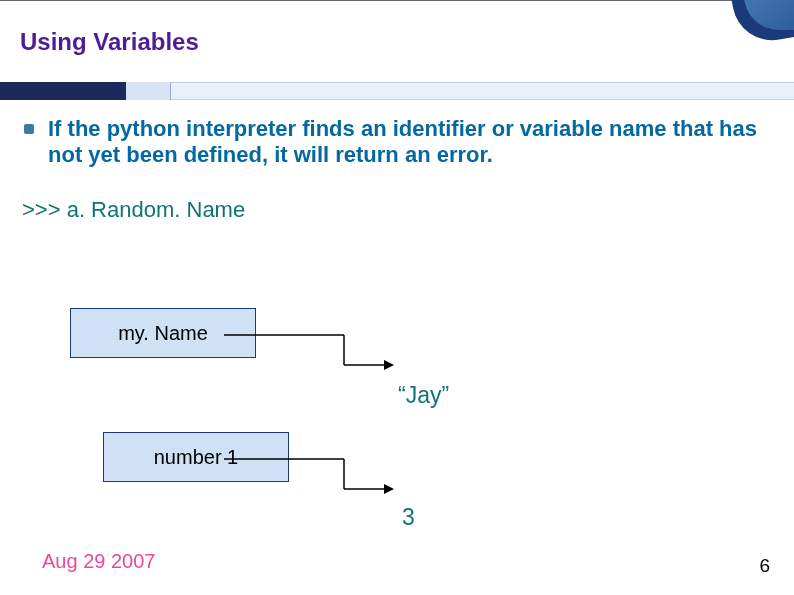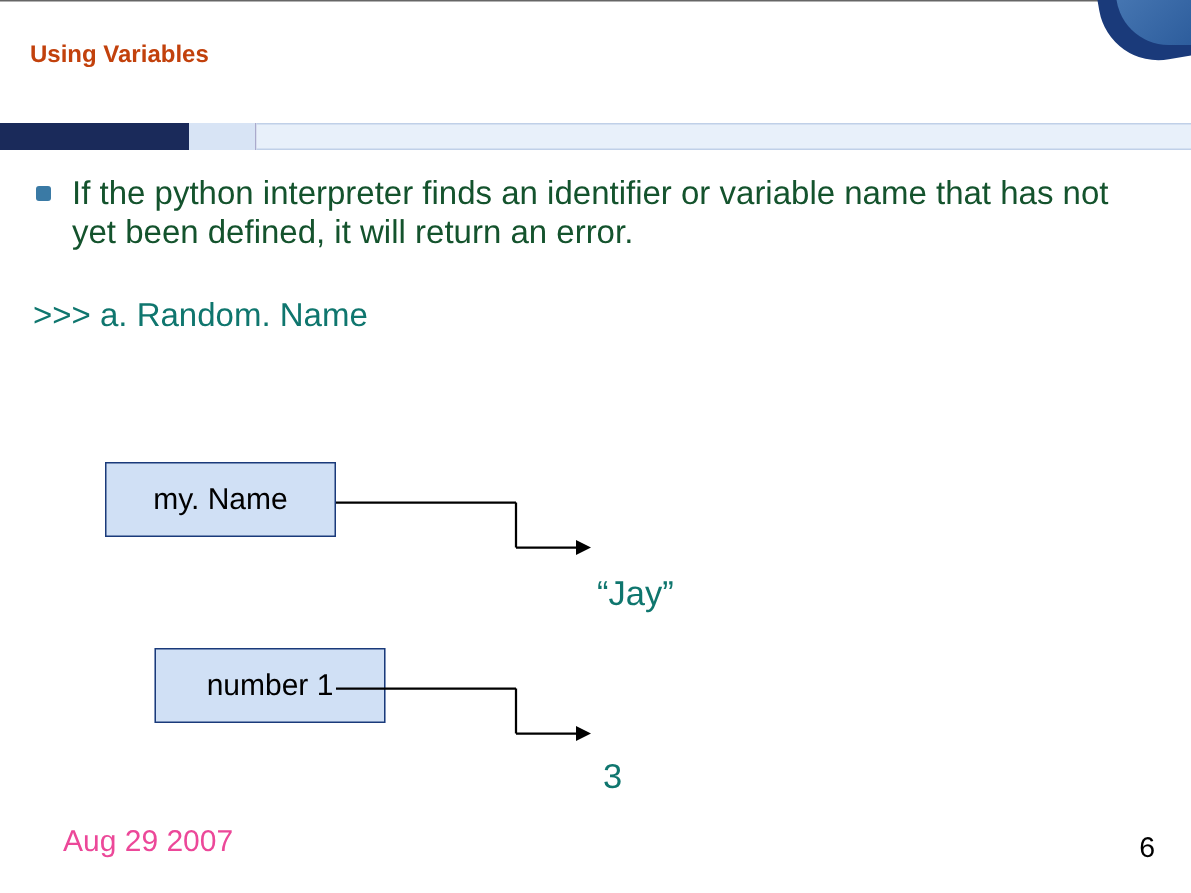--- a/index.html
+++ b/index.html
@@ -36,23 +36,23 @@
   right: -10px;
   width: 60px;
   height: 45px;
   background: linear-gradient(135deg, #4a7ab5, #2a5a9a);
   border-radius: 0 0 0 35px;
 }
 .title {
   position: absolute;
   top: 28px;
   left: 20px;
-  font-size: 16px;
+  font-size: 24px;
   font-weight: bold;
-  color: #c2410c;
+  color: #4c1d95;
 }
 .divider-band {
   position: absolute;
   top: 82px;
   left: 0;
   width: 100%;
   height: 18px;
   display: flex;
 }
 .divider-dark {
@@ -85,34 +85,35 @@
   width: 10px;
   height: 10px;
   background: #3a7aa5;
   border-radius: 2px;
   margin-top: 8px;
   margin-right: 14px;
   flex-shrink: 0;
 }
 .bullet-text {
   font-size: 22px;
-  color: #14532d;
+  color: #0369a1;
   line-height: 1.2;
+  font-weight: bold;
 }
 .code-block {
   position: absolute;
   top: 196px;
   left: 22px;
   font-size: 22px;
   color: #0f766e;
   line-height: 1.25;
 }
 .var-box {
   position: absolute;
-  width: 154px;
+  width: 186px;
   height: 50px;
   background: #d0e0f5;
   border: 1.5px solid #1a3a7a;
   display: flex;
   align-items: center;
   justify-content: center;
   font-size: 20px;
   color: #000;
 }
 .box1 { top: 308px; left: 70px; }

